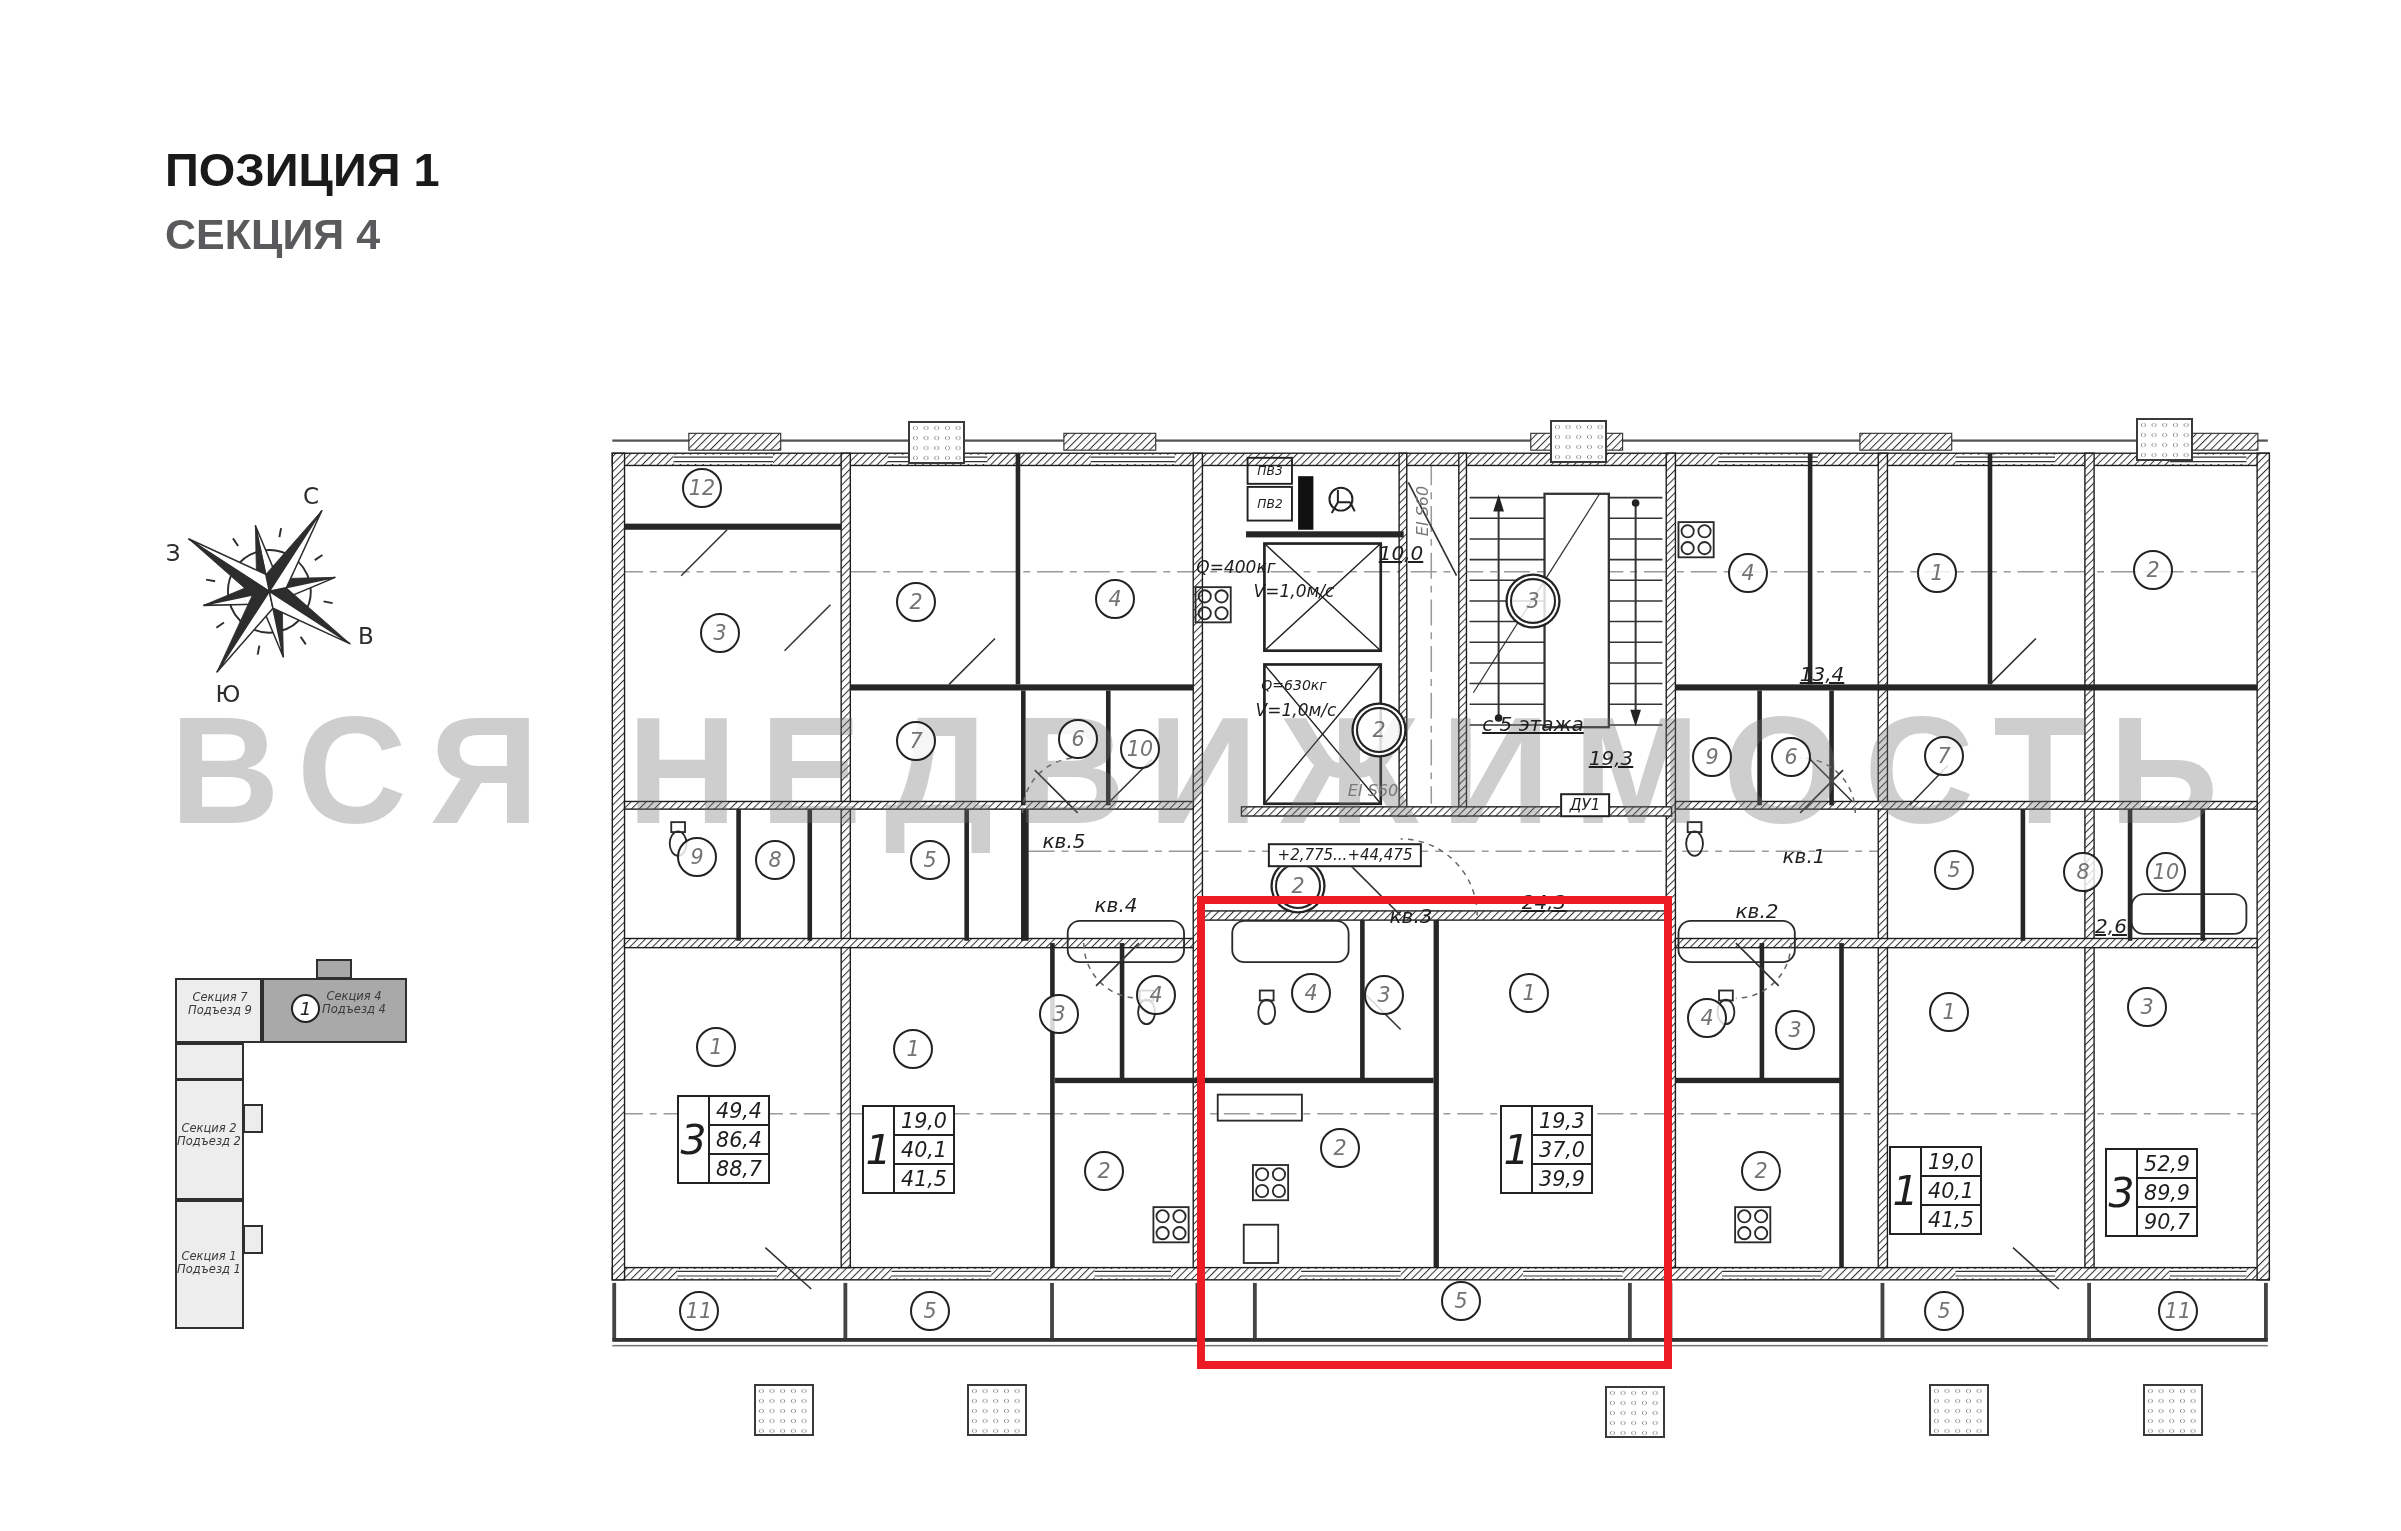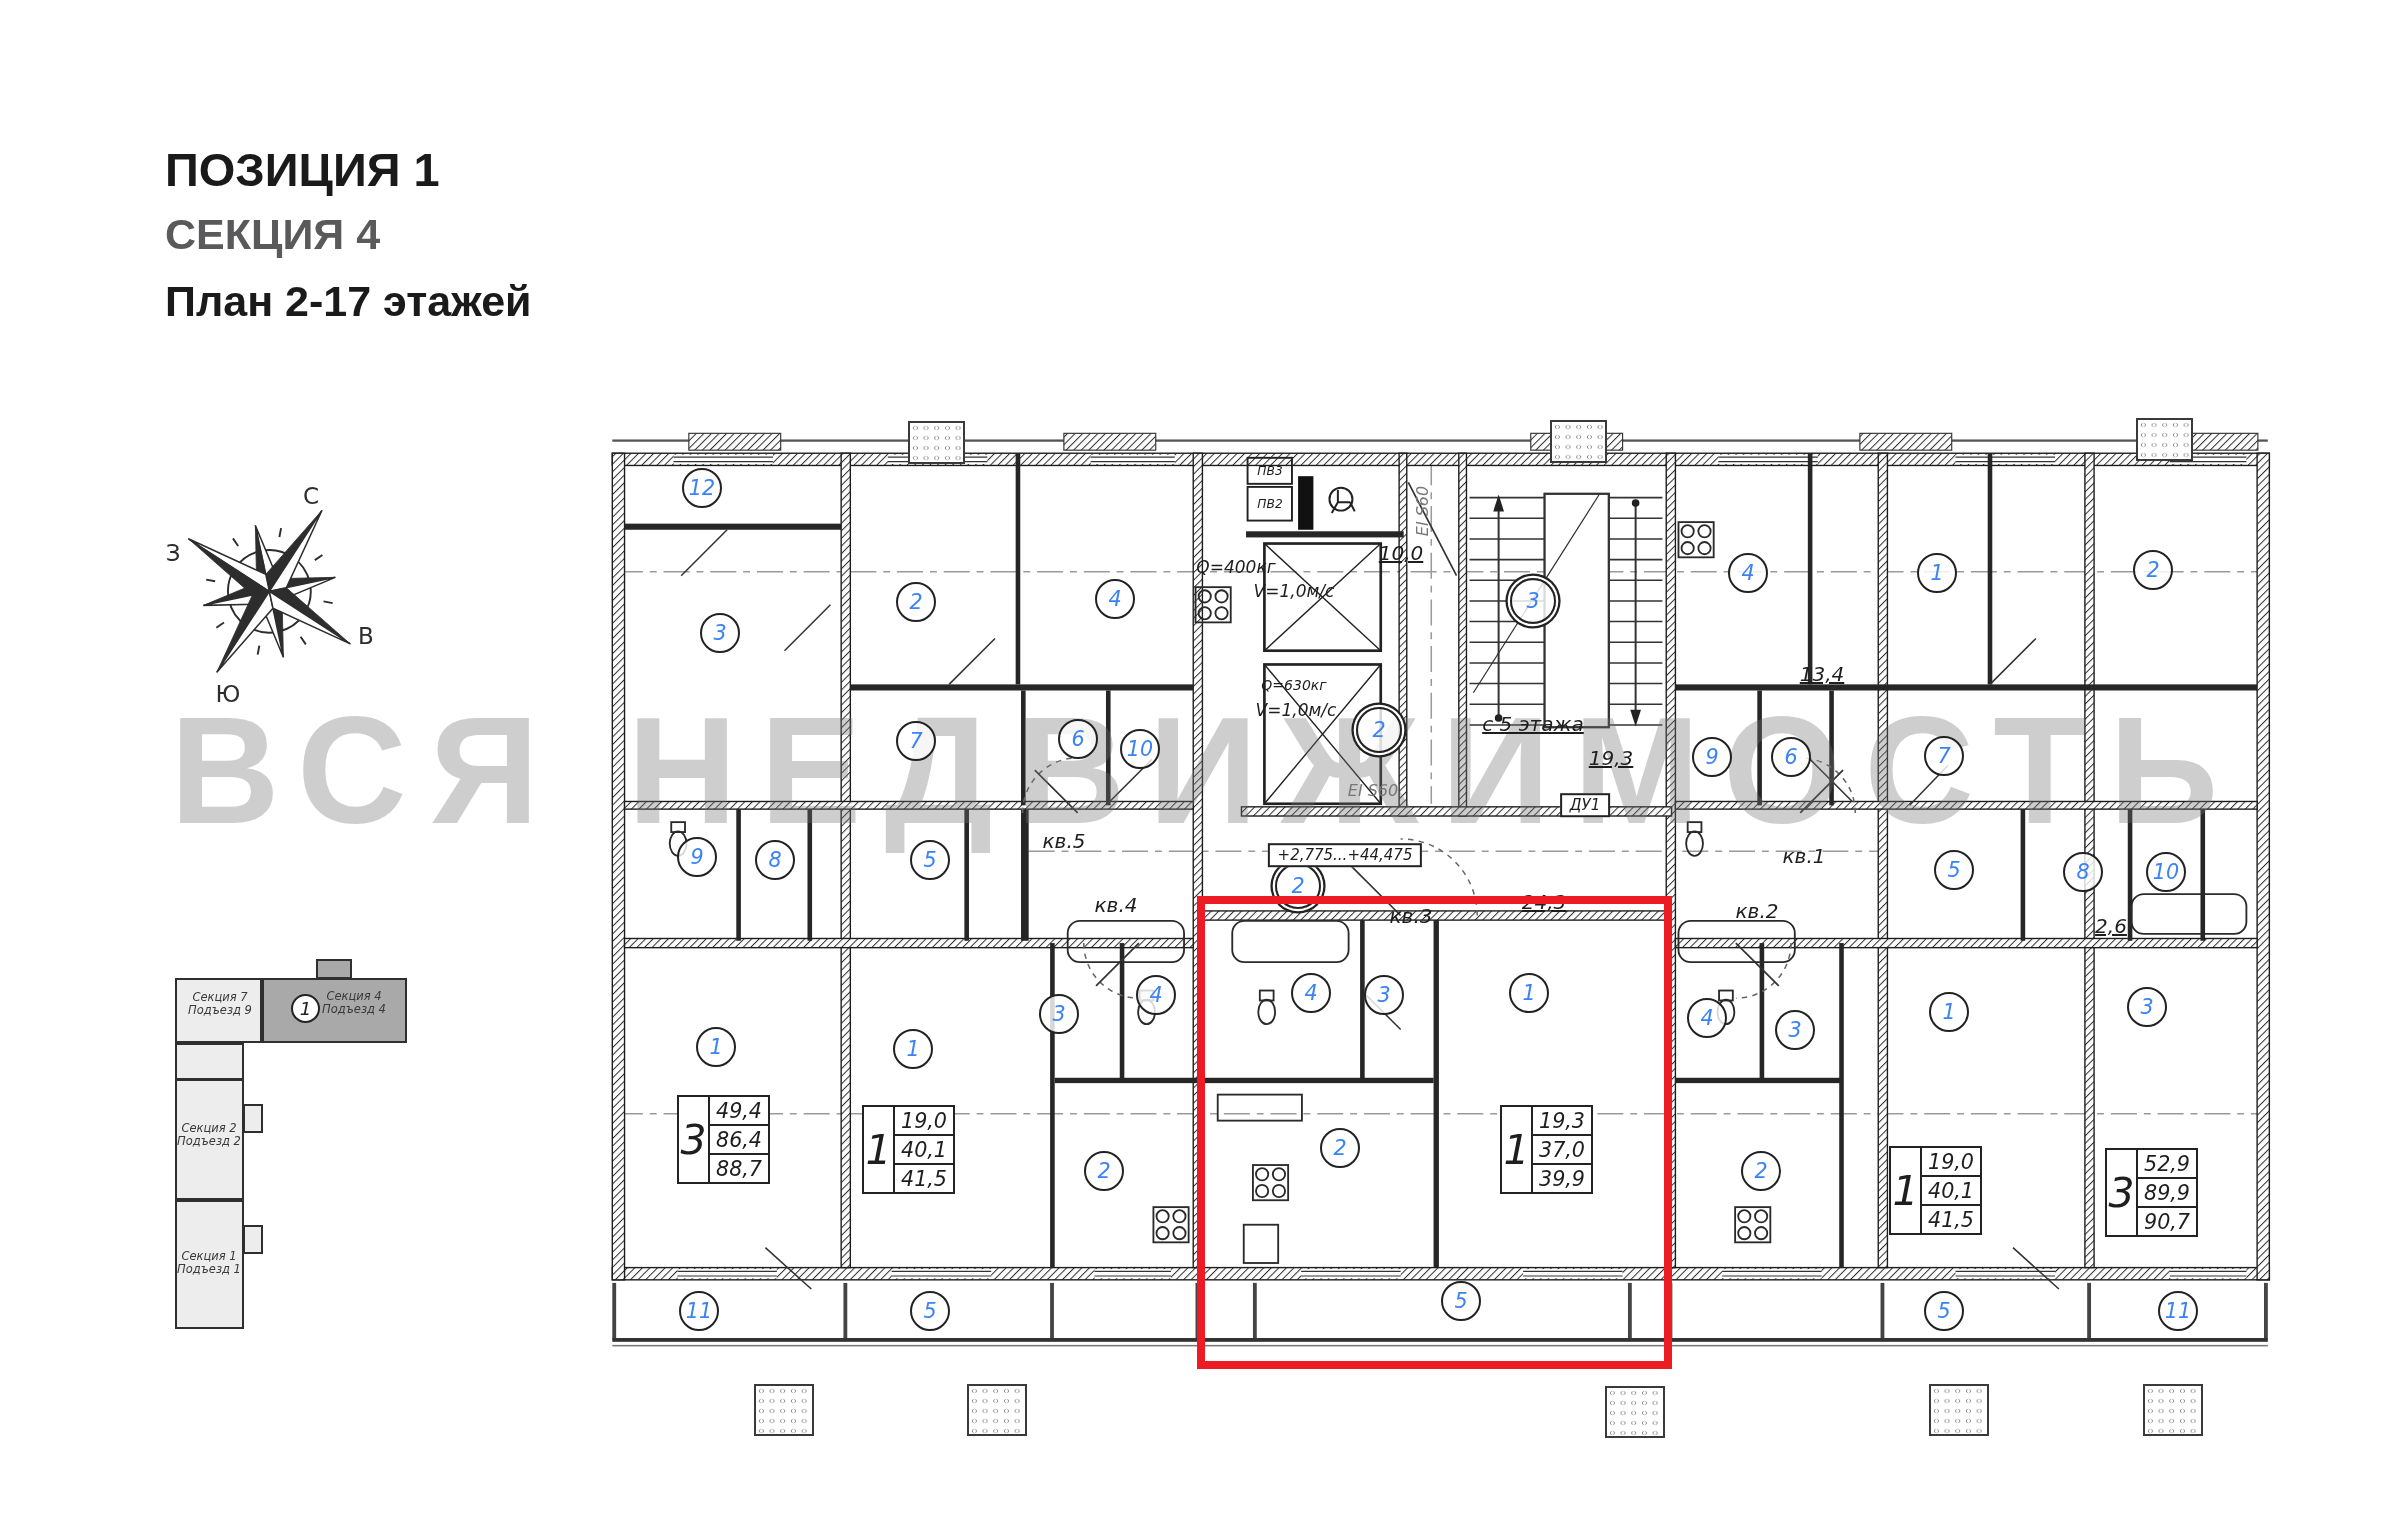--- a/index.html
+++ b/index.html
@@ -22,21 +22,21 @@
   .mmlab{position:absolute;z-index:2;font:italic 11.5px "DejaVu Sans",sans-serif;color:#3a3a3a;
          text-align:center;line-height:13px;transform:translate(-50%,-50%);white-space:nowrap;}
   .mmbadge{position:absolute;width:29px;height:29px;border:2.3px solid #222;border-radius:50%;
            background:#fff;box-sizing:border-box;display:flex;align-items:center;justify-content:center;
            font:italic 18.4px "DejaVu Sans",sans-serif;color:#222;z-index:2;}
   
   #plan-svg{position:absolute;left:0;top:0;z-index:2;}
   #plan-overlay{position:absolute;left:0;top:0;width:100%;height:100%;z-index:4;}
   .rc{position:absolute;width:40px;height:40px;border:2.3px solid #222;border-radius:50%;
       box-sizing:border-box;display:flex;align-items:center;justify-content:center;
-      font:italic 20.7px "DejaVu Sans",sans-serif;color:#3b82f6;background:rgba(255,255,255,.82);
+      font:italic 20.7px "DejaVu Sans",sans-serif;color:#737373;background:rgba(255,255,255,.82);
       transform:translate(-50%,-50%);}
   .rc.big{width:46px;height:46px;box-shadow:0 0 0 2.3px #fff,0 0 0 4.6px #222;}
   .plabel{position:absolute;transform:translate(-50%,-50%);font:italic 20px "DejaVu Sans",sans-serif;
           color:#1e1e1e;white-space:nowrap;z-index:4;}
   .plabel.u{text-decoration:underline;}
   .plabel.boxed{border:2.3px solid #222;background:#fff;padding:0.8px 7.7px;}
   .vent{position:absolute;border:2.3px solid #3a3a3a;box-sizing:border-box;background:#fff;
         background-image:radial-gradient(circle,transparent 1.5px,#888 2px,transparent 2.6px);
         background-size:10.7px 10px;}
   .apt-table{position:absolute;display:grid;grid-template-columns:31px 58px;border:2.3px solid #222;
@@ -49,21 +49,20 @@
   .highlight-box{position:absolute;left:1197px;top:896px;width:475px;height:473px;
                  border:8.4px solid #ed1c24;box-sizing:border-box;z-index:5;}
 </style>
 </head>
 <body>
 
 <div class="page">
 
   <div class="title1">ПОЗИЦИЯ 1</div>
   <div class="title2">СЕКЦИЯ 4</div>
-  <div class="title3">План 2-17 этажей</div>
 
   <div class="compass-wrap">
     <svg width="245" height="268" viewBox="0 0 320 350">
       <g transform="translate(152,182) rotate(33)" stroke="#2d2d2d" fill="none">
         <circle r="54" stroke-width="2.5"></circle>
         <g stroke-width="2.5">
           <line x1="0" y1="-72" x2="0" y2="-84" transform="rotate(22.5)"></line>
           <line x1="0" y1="-72" x2="0" y2="-84" transform="rotate(67.5)"></line>
           <line x1="0" y1="-72" x2="0" y2="-84" transform="rotate(112.5)"></line>
           <line x1="0" y1="-72" x2="0" y2="-84" transform="rotate(157.5)"></line>

